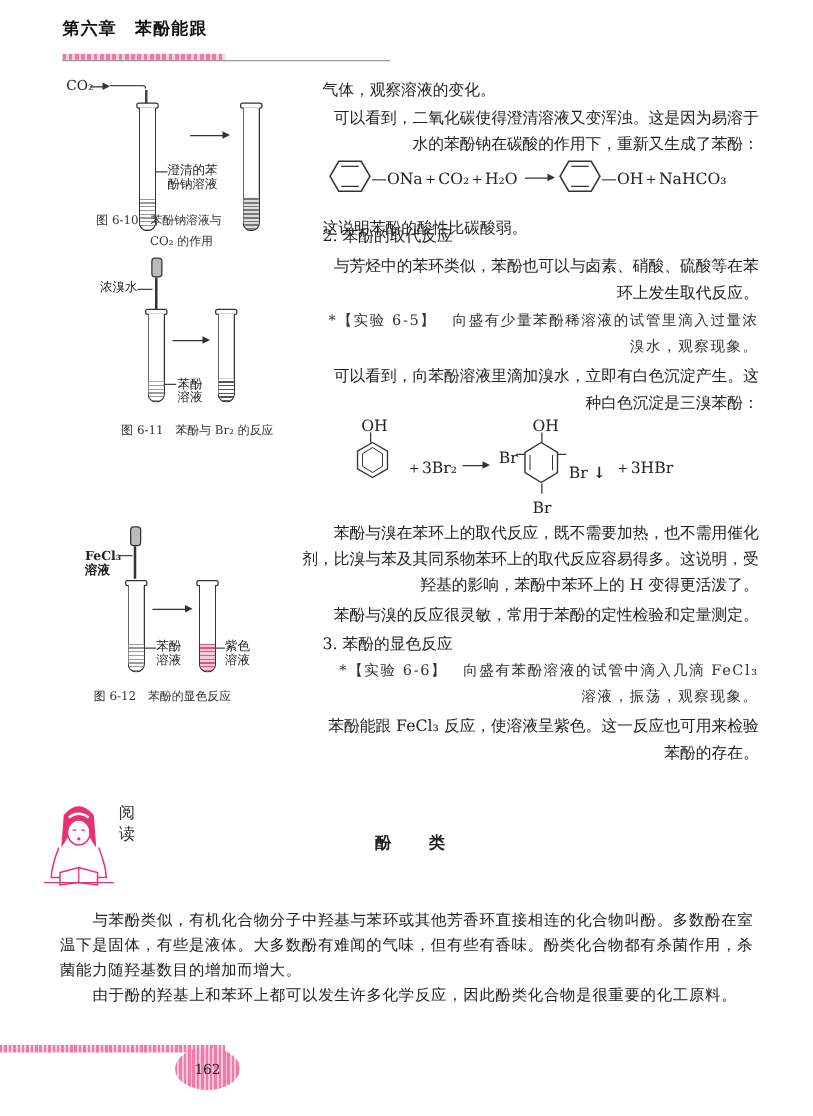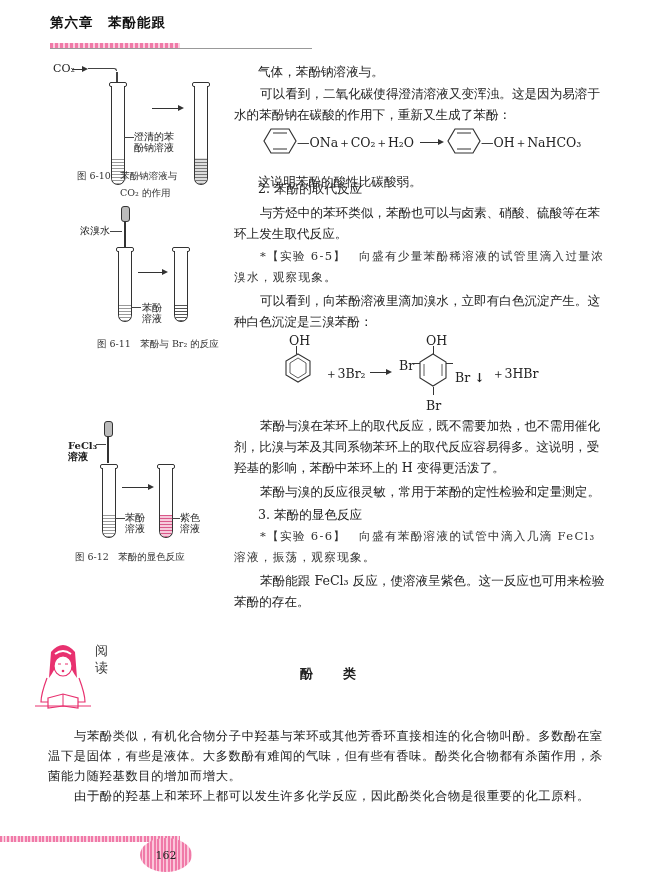--- a/index.html
+++ b/index.html
@@ -7,21 +7,21 @@
          font-family:"DejaVu Serif", "Liberation Serif", serif; color:#222; }
   .abs { position:absolute; }
   .chapter-title { left:50px; top:14px; font-family:"DejaVu Sans","Liberation Sans",sans-serif;
                    font-weight:bold; font-size:13.5px; letter-spacing:1px; color:#111; }
   .header-stripe { left:50px; top:43px; width:130px; height:5px;
     background:repeating-linear-gradient(90deg,#f07aa8 0 3px,#fbd0e0 3px 5px); }
   .header-rule { left:50px; top:48px; width:262px; height:1px; background:#999; }
 
   .body-text { font-size:12.6px; line-height:21px; color:#222; }
   .p { position:absolute; left:247px; width:360px; }
-  .p.indent { text-indent:26px; }
+  .p.indent { text-indent:26px;text-align:right; }
   .p.full { left:234px; width:373px; }
   .exp { font-size:11.6px; letter-spacing:1.3px; color:#333; }
 
   .caption { font-size:9.5px; color:#333; }
   .tube { position:absolute; border:1.5px solid #333; border-top:none; border-radius:0 0 9px 9px; background:#fff; }
   .tube-rim { position:absolute; height:3px; border:1.5px solid #333; border-radius:2px; background:#fff; }
   .liquid { position:absolute; left:0; right:0; bottom:0; border-radius:0 0 8px 8px;
             background:repeating-linear-gradient(0deg,#999 0 1px,#fff 1px 3px); }
   .liquid.purple { background:repeating-linear-gradient(0deg,#d9588a 0 1px,#f6cadb 1px 3px); }
   .arrow { position:absolute; height:1px; background:#333; }
@@ -115,21 +115,21 @@
   </div>
   <div class="leader" style="left:172px;top:518px;width:8px;"></div>
   <div class="label-small" style="left:180px;top:512px;">
     <div>紫色</div>
     <div>溶液</div>
   </div>
   <div class="abs caption" style="left:75px;top:551px;">图 6-12　苯酚的显色反应</div>
 </div>
 
 <div class="body-text">
-  <div class="p" style="top:61px;left:258px;">气体，苯酚钠溶液与。</div>
+  <div class="p" style="top:61px;left:258px;">气体，观察溶液的变化。</div>
   <div class="p full indent" style="top:83px;">可以看到，二氧化碳使得澄清溶液又变浑浊。这是因为易溶于水的苯酚钠在碳酸的作用下，重新又生成了苯酚：</div>
 
   <div>
     <svg class="abs" style="left:263px;top:128px;" width="34" height="26">
       <polygon points="8,1 26,1 33,13 26,25 8,25 1,13" fill="none" stroke="#333" stroke-width="1.2"></polygon>
       <polyline points="10,5 24,5" fill="none" stroke="#333" stroke-width="1"></polyline>
       <polyline points="10,21 24,21" fill="none" stroke="#333" stroke-width="1"></polyline>
     </svg>
     <div class="formula" style="left:297px;top:132px;">—ONa＋CO₂＋H₂O</div>
     <div class="arrow" style="left:420px;top:142px;width:22px;"></div>

